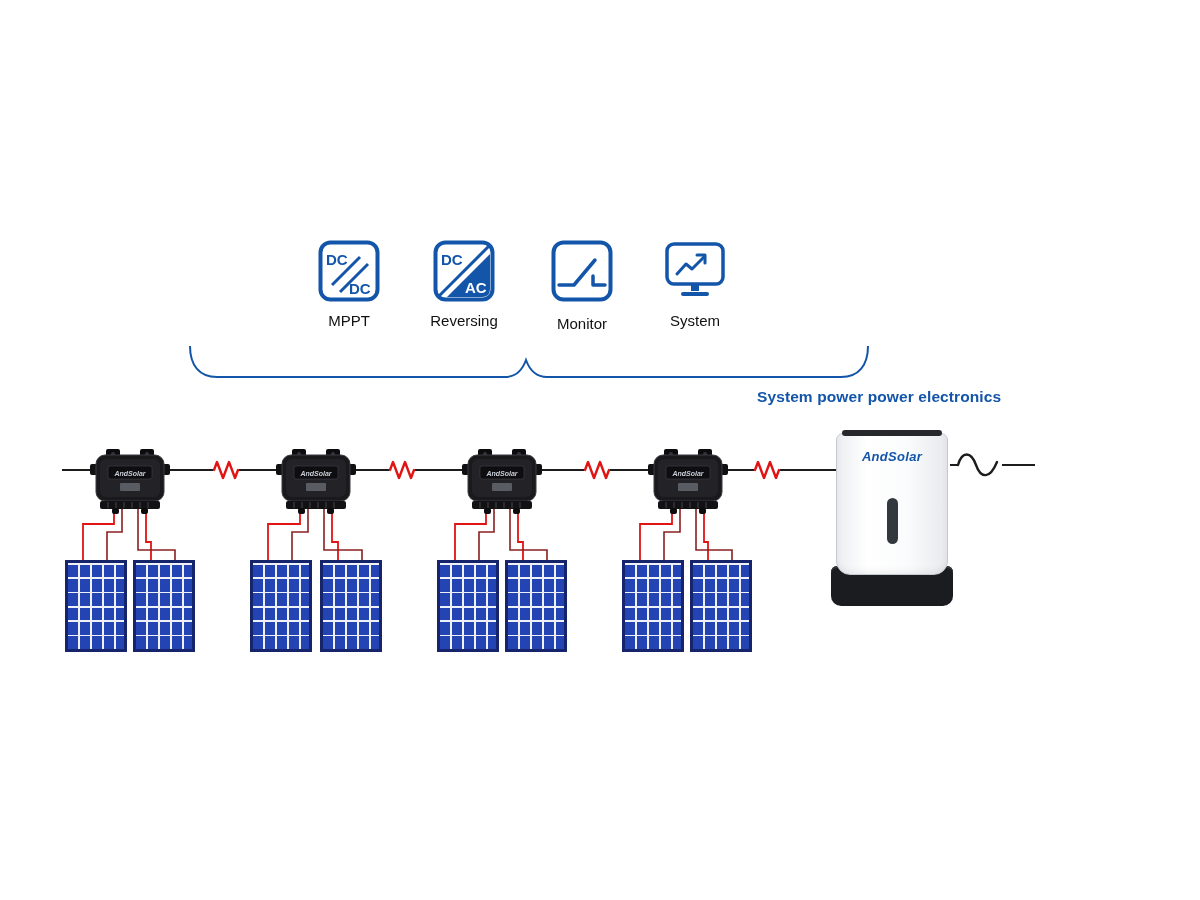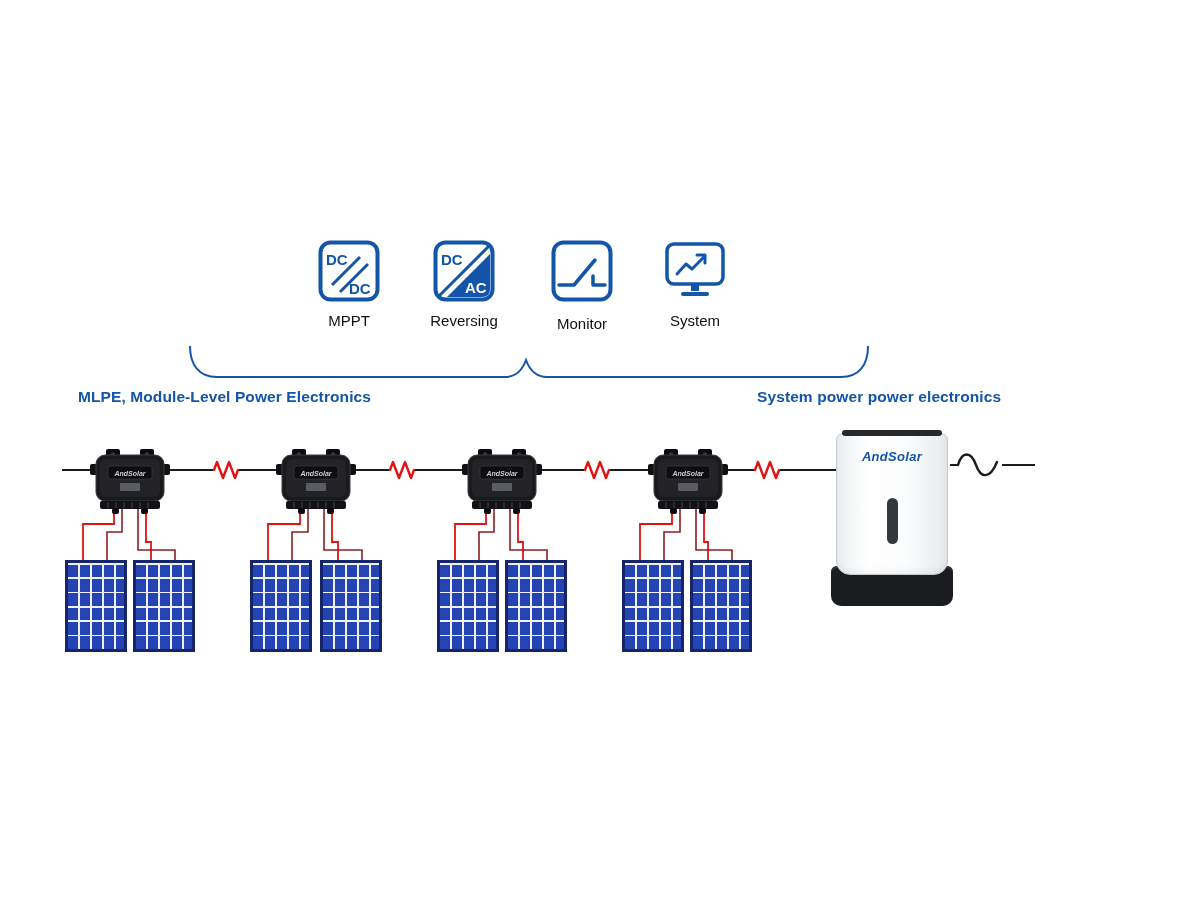--- a/index.html
+++ b/index.html
@@ -132,21 +132,20 @@
     <path d="M33,15 H41 V23" class="s-acc" stroke-width="3" fill="none" stroke-linecap="round" stroke-linejoin="round"></path>
     <rect x="27" y="44" width="8" height="7" class="f-acc"></rect>
     <path d="M19,54 H43" class="s-acc" stroke-width="4" stroke-linecap="round"></path>
   </svg>
 
   <div class="feature-label" style="left:289px">MPPT</div>
   <div class="feature-label" style="left:404px">Reversing</div>
   <div class="feature-label" style="left:522px;top:315px">Monitor</div>
   <div class="feature-label" style="left:635px">System</div>
 
-  <div class="group-label" style="left:78px">MLPE, Module-Level Power Electronics</div>
   <div class="group-label" style="left:757px">System power power electronics</div>
 
   <svg class="abs" style="left:90px;top:447px" width="80" height="68" viewBox="0 0 80 68">
     <rect x="0" y="17" width="12" height="11" rx="2" fill="#101013"></rect>
     <rect x="68" y="17" width="12" height="11" rx="2" fill="#101013"></rect>
     <rect x="16" y="2" width="14" height="10" rx="2" fill="#0c0c0e"></rect>
     <rect x="50" y="2" width="14" height="10" rx="2" fill="#0c0c0e"></rect>
     <circle cx="23" cy="7" r="2" fill="#34343a"></circle>
       <circle cx="57" cy="7" r="2" fill="#34343a"></circle>
     <rect x="6" y="8" width="68" height="46" rx="9" fill="#1a1a1d" stroke="#3a3a42" stroke-width="1"></rect>

